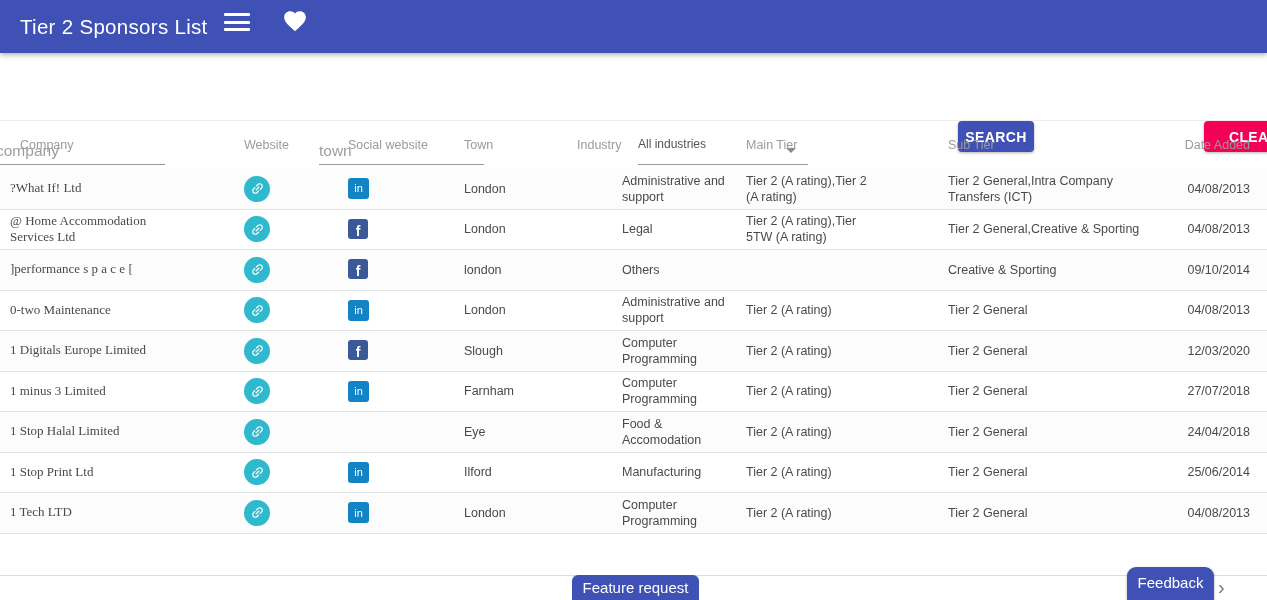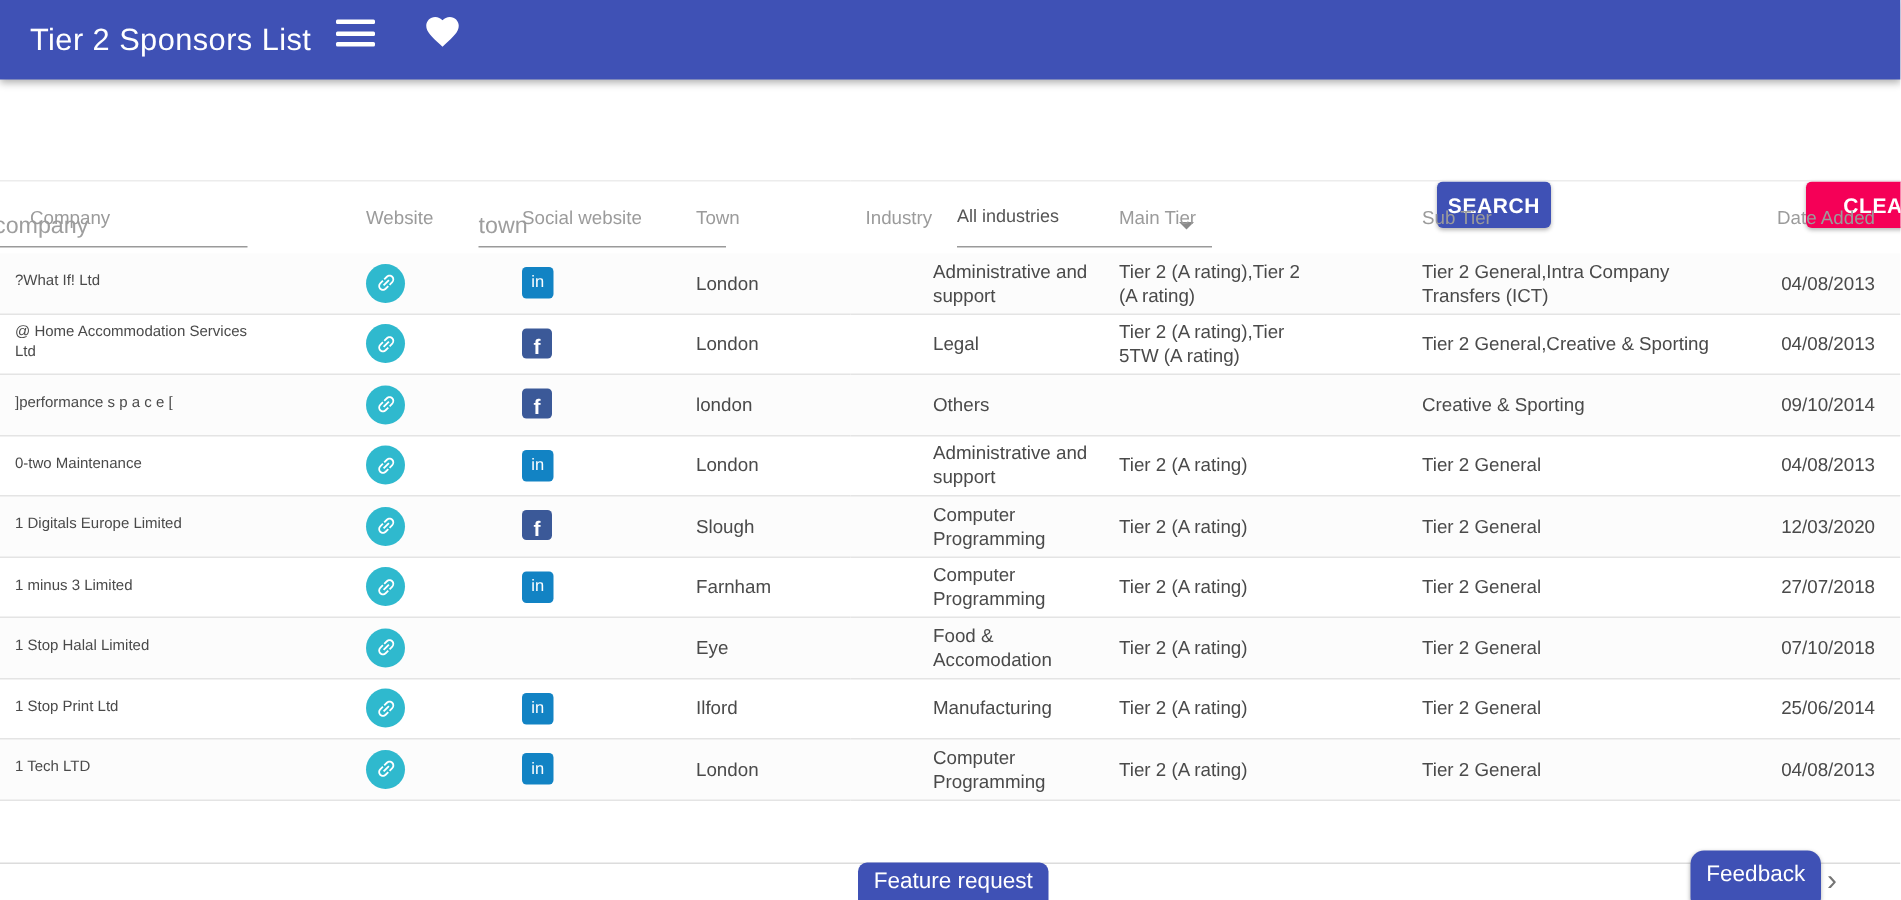--- a/index.html
+++ b/index.html
@@ -46,21 +46,21 @@
   
   table { position:absolute; top:120px; left:0; width:1267px;
           border-collapse:collapse; table-layout:fixed;
           border-top:1px solid #ececec; }
   th { height:48px; font-size:12.5px; font-weight:400; color:#9b9b9b;
        text-align:left; padding-left:10px; vertical-align:middle; }
   th:first-child { padding-left:20px; }
   th:last-child  { text-align:right; padding-right:17px; }
   td { height:40.5px; vertical-align:middle; font-size:12.5px; color:#4a4a4a;
        border-bottom:1px solid #e4e4e4; padding-left:10px; line-height:1.28; }
-  td:first-child { font-size:10px; }
+  td:first-child { font-size:13px;font-family:Liberation Serif, serif; }
   td:last-child  { text-align:right; padding-right:17px; }
   tbody tr:nth-child(odd) td { background:#fcfcfc; }
   .cell-clip-industry { max-width:120px;margin-left:45px; }
   .cell-clip-main     { max-width:132px; }
   .cell-clip-sub      { max-width:196px; }
   .cell-clip-company  { max-width:170px; }
 
   .link-circle { display:inline-flex; width:26px; height:26px; border-radius:50%;
                  background:#2fb9ce; align-items:center; justify-content:center;
                  cursor:pointer; }
@@ -291,21 +291,21 @@
         <td>Eye</td>
         <td>
           <div class="cell-clip-industry">Food &amp; Accomodation</div>
         </td>
         <td>
           <div class="cell-clip-main">Tier 2 (A rating)</div>
         </td>
         <td>
           <div class="cell-clip-sub">Tier 2 General</div>
         </td>
-        <td>07/10/2018</td>
+        <td>24/04/2018</td>
       </tr>
       <tr>
         <td>
           <div class="cell-clip-company">1 Stop Print Ltd</div>
         </td>
         <td><span class="link-circle">
             <svg width="15" height="15" viewBox="0 0 24 24" style="transform:rotate(-45deg)">
               <path fill="#ffffff" d="M3.9 12c0-1.71 1.39-3.1 3.1-3.1h4V7H7c-2.76 0-5 2.24-5 5s2.24 5 5 5h4v-1.9H7c-1.71 0-3.1-1.39-3.1-3.1zM8 13h8v-2H8v2zm9-6h-4v1.9h4c1.71 0 3.1 1.39 3.1 3.1s-1.39 3.1-3.1 3.1h-4V17h4c2.76 0 5-2.24 5-5s-2.24-5-5-5z"></path>
             </svg>
           </span></td>

